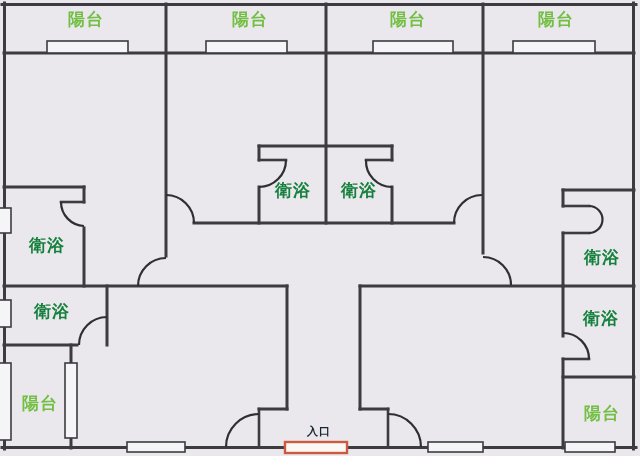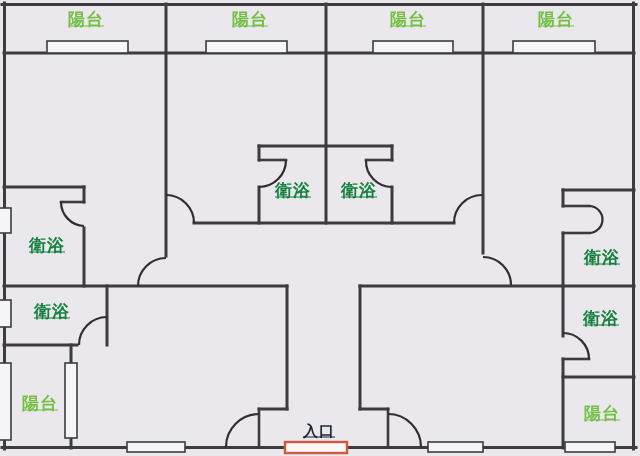--- a/index.html
+++ b/index.html
@@ -6,25 +6,24 @@
   body{
     width:640px;height:456px;position:relative;overflow:hidden;
     background:#eae8ec;
     font-family:"DejaVu Sans","Liberation Sans",sans-serif;
   }
   #plan-svg{position:absolute;left:0;top:0;}
   .lbl{
     position:absolute;transform:translate(-50%,-50%);
     font-weight:bold;font-size:17px;letter-spacing:1px;white-space:nowrap;
     user-select:none;
-    text-decoration:underline;
   }
   .lbl-balcony{color:#72bf44;}
   .lbl-bath{color:#15803d;}
-  .lbl-entrance{color:#1c2430;font-size:15px;}
+  .lbl-entrance{color:#1c2430;font-size:11px;}
 </style>
 </head>
 <body>
 
 <svg id="plan-svg" width="640" height="456" viewBox="0 0 640 456">
 
   <g stroke="#3c3b40" stroke-width="3" stroke-linecap="square">
 
     <line x1="2" y1="4.5" x2="636" y2="4.5"></line>
     <line x1="4.5" y1="3" x2="4.5" y2="449"></line>

